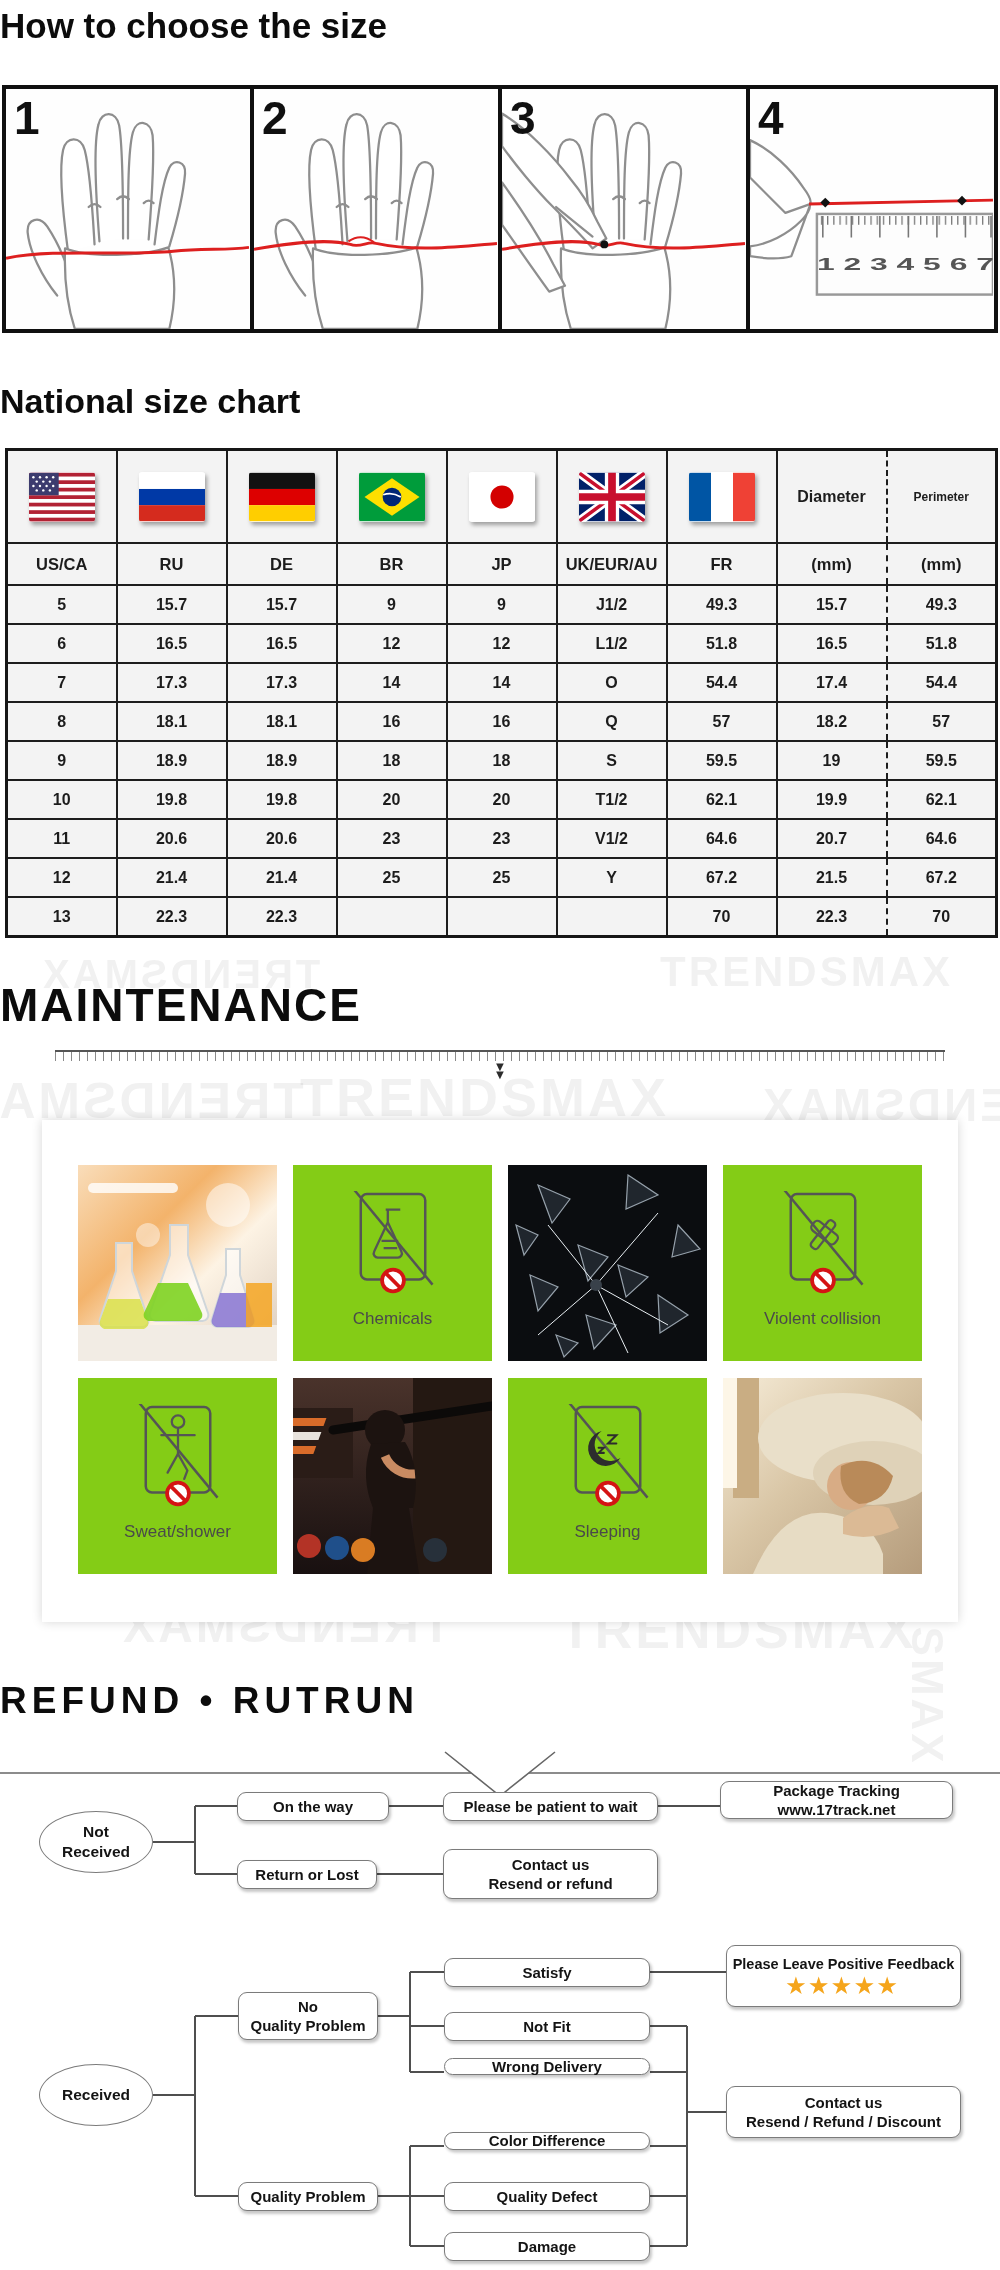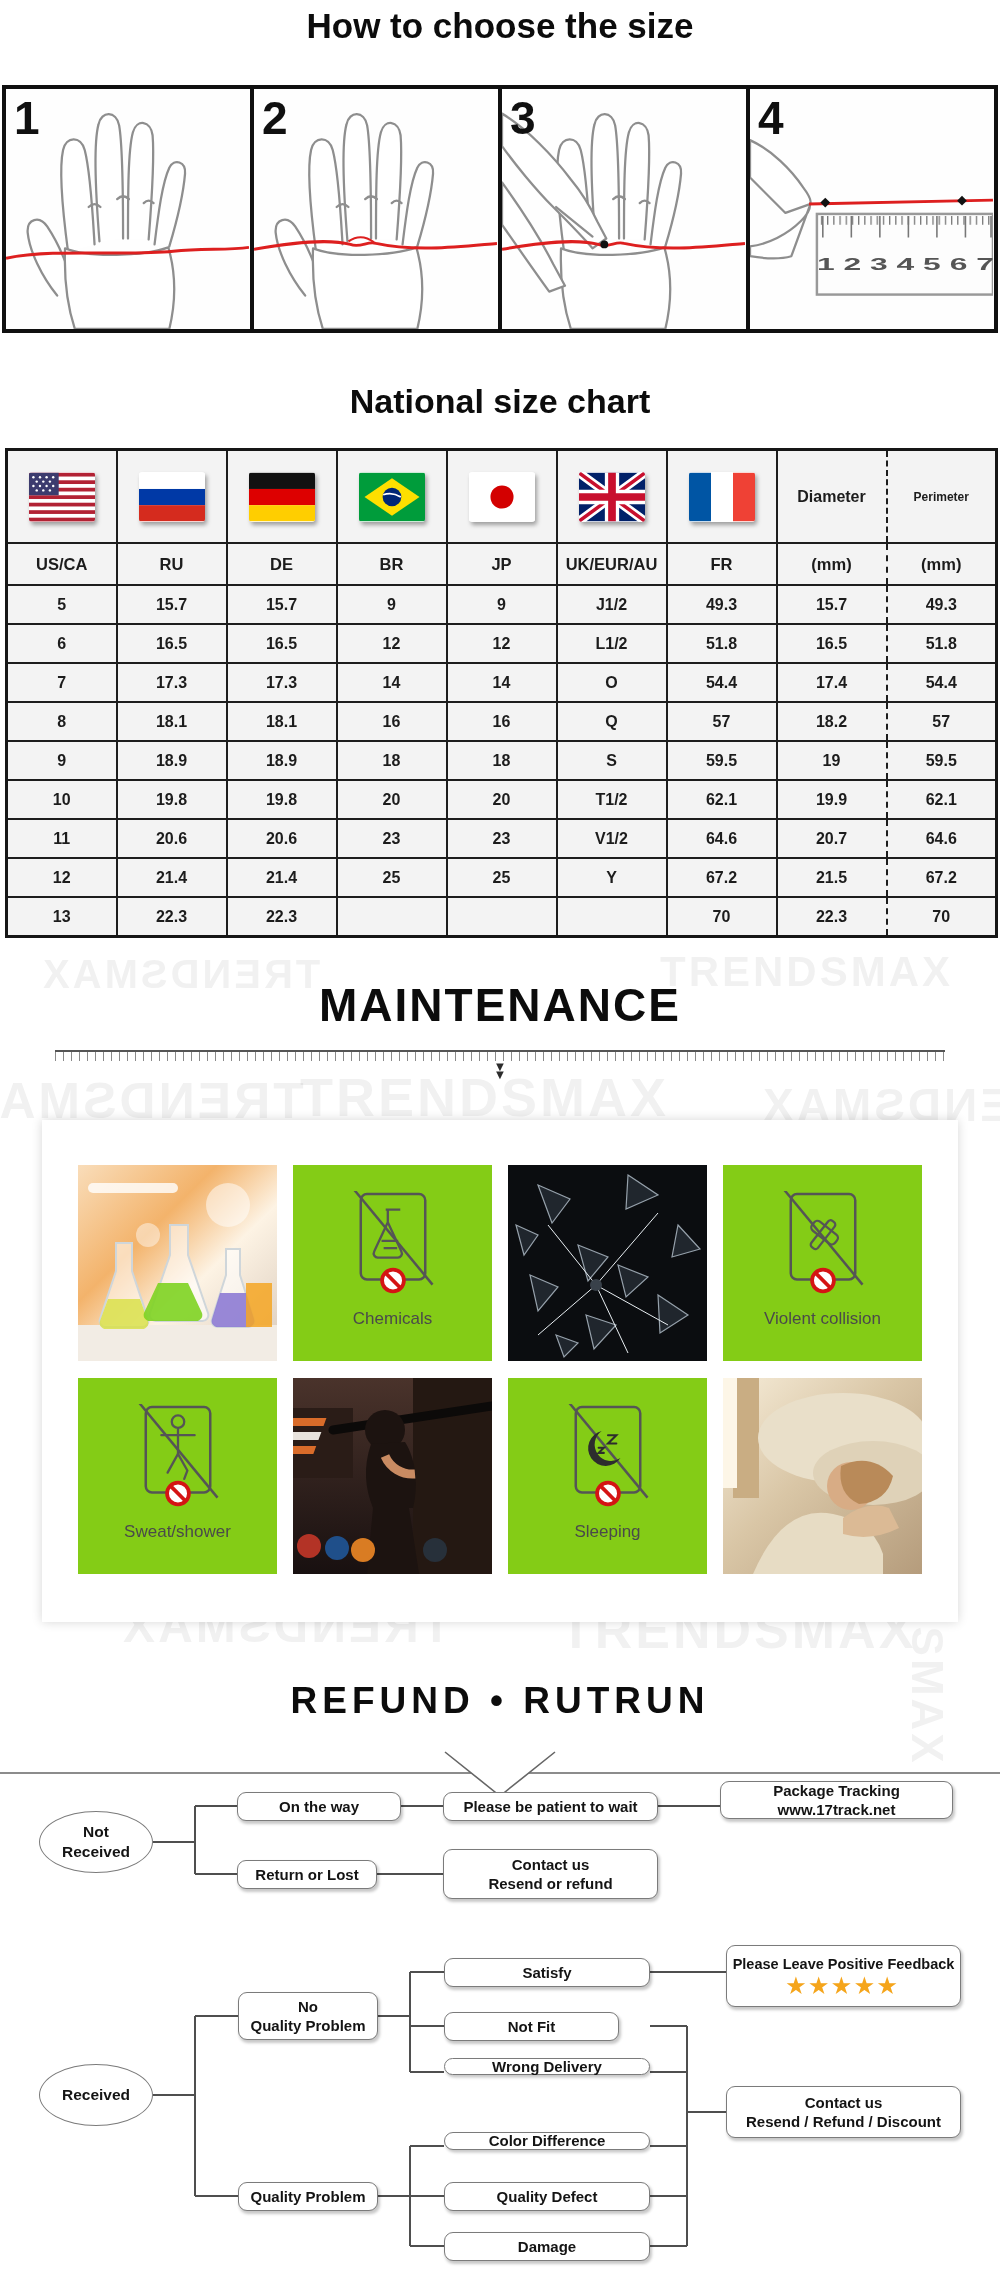--- a/index.html
+++ b/index.html
@@ -1,21 +1,21 @@
 <!DOCTYPE html>
 <html><head>
 <meta charset="utf-8">
 <style>
   html,body{margin:0;padding:0;}
   body{
     width:1000px;height:2270px;position:relative;background:#fff;
     font-family:"Liberation Sans",sans-serif;overflow:hidden;color:#111;
   }
   
-  .h-title{position:absolute;width:1000px;text-align:center;font-weight:700;color:#0c0c0c;}
+  .h-title{position:absolute;width:1000px;font-weight:700;color:#0c0c0c;}
   #title-size{top:6px;font-size:35px;}
   #title-chart{top:382px;font-size:34px;}
   #title-maint{top:978px;font-size:46px;font-weight:800;letter-spacing:2px;z-index:2;}
   #title-refund{top:1680px;font-size:37px;font-weight:800;letter-spacing:5px;z-index:2;}
   
   .steps{position:absolute;top:85px;left:2px;width:988px;height:240px;display:flex;
     border:4px solid #101010;background:#fff;z-index:1;}
   .step{flex:1;position:relative;border-right:4px solid #101010;overflow:hidden;background:#fefefe;}
   .step:last-child{border-right:none;}
   .step-num{position:absolute;top:2px;left:8px;font-size:46px;font-weight:800;color:#101010;z-index:2;}
@@ -568,21 +568,21 @@
     <path d="M650,1972 H726"></path>
     <path d="M650,2026 H687 M650,2072 H687 M650,2146 H687 M650,2196 H687 M650,2246 H687"></path>
     <path d="M687,2026 V2246 M687,2112 H726"></path>
   </g>
 </svg>
 
 <div class="fc fc-ellipse" style="left:39px;top:1811px;width:114px;height:62px;">
   <span>Not</span>
   <span>Received</span>
 </div>
-<div class="fc" style="left:237px;top:1792px;width:164px;height:29px;">
+<div class="fc" style="left:237px;top:1792px;width:152px;height:29px;">
   <span>On the way</span>
 </div>
 <div class="fc" style="left:237px;top:1860px;width:140px;height:29px;">
   <span>Return or Lost</span>
 </div>
 <div class="fc" style="left:443px;top:1792px;width:215px;height:29px;">
   <span>Please be patient to wait</span>
 </div>
 <div class="fc" style="left:443px;top:1849px;width:215px;height:50px;">
   <span>Contact us</span>
@@ -599,21 +599,21 @@
 <div class="fc" style="left:238px;top:1992px;width:140px;height:48px;">
   <span>No</span>
   <span>Quality Problem</span>
 </div>
 <div class="fc" style="left:238px;top:2182px;width:140px;height:29px;">
   <span>Quality Problem</span>
 </div>
 <div class="fc" style="left:444px;top:1958px;width:206px;height:29px;">
   <span>Satisfy</span>
 </div>
-<div class="fc" style="left:444px;top:2012px;width:175px;height:29px;">
+<div class="fc" style="left:444px;top:2012px;width:206px;height:29px;">
   <span>Not Fit</span>
 </div>
 <div class="fc" style="left:444px;top:2058px;width:206px;height:17px;">
   <span>Wrong Delivery</span>
 </div>
 <div class="fc" style="left:444px;top:2132px;width:206px;height:18px;">
   <span>Color Difference</span>
 </div>
 <div class="fc" style="left:444px;top:2182px;width:206px;height:29px;">
   <span>Quality Defect</span>

